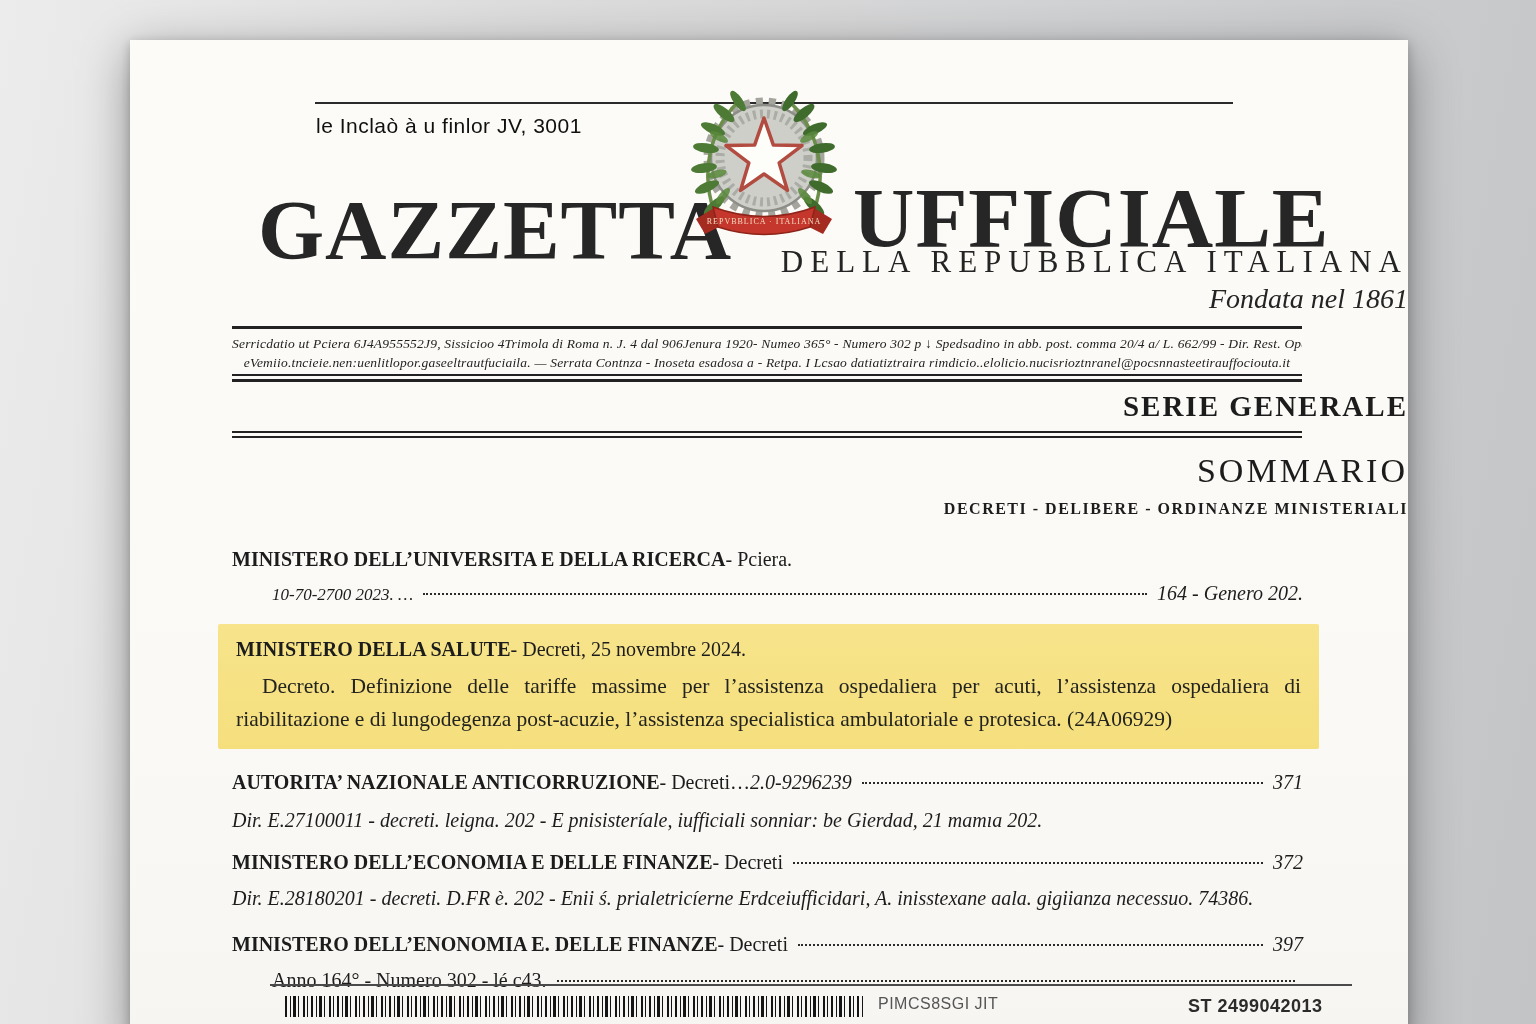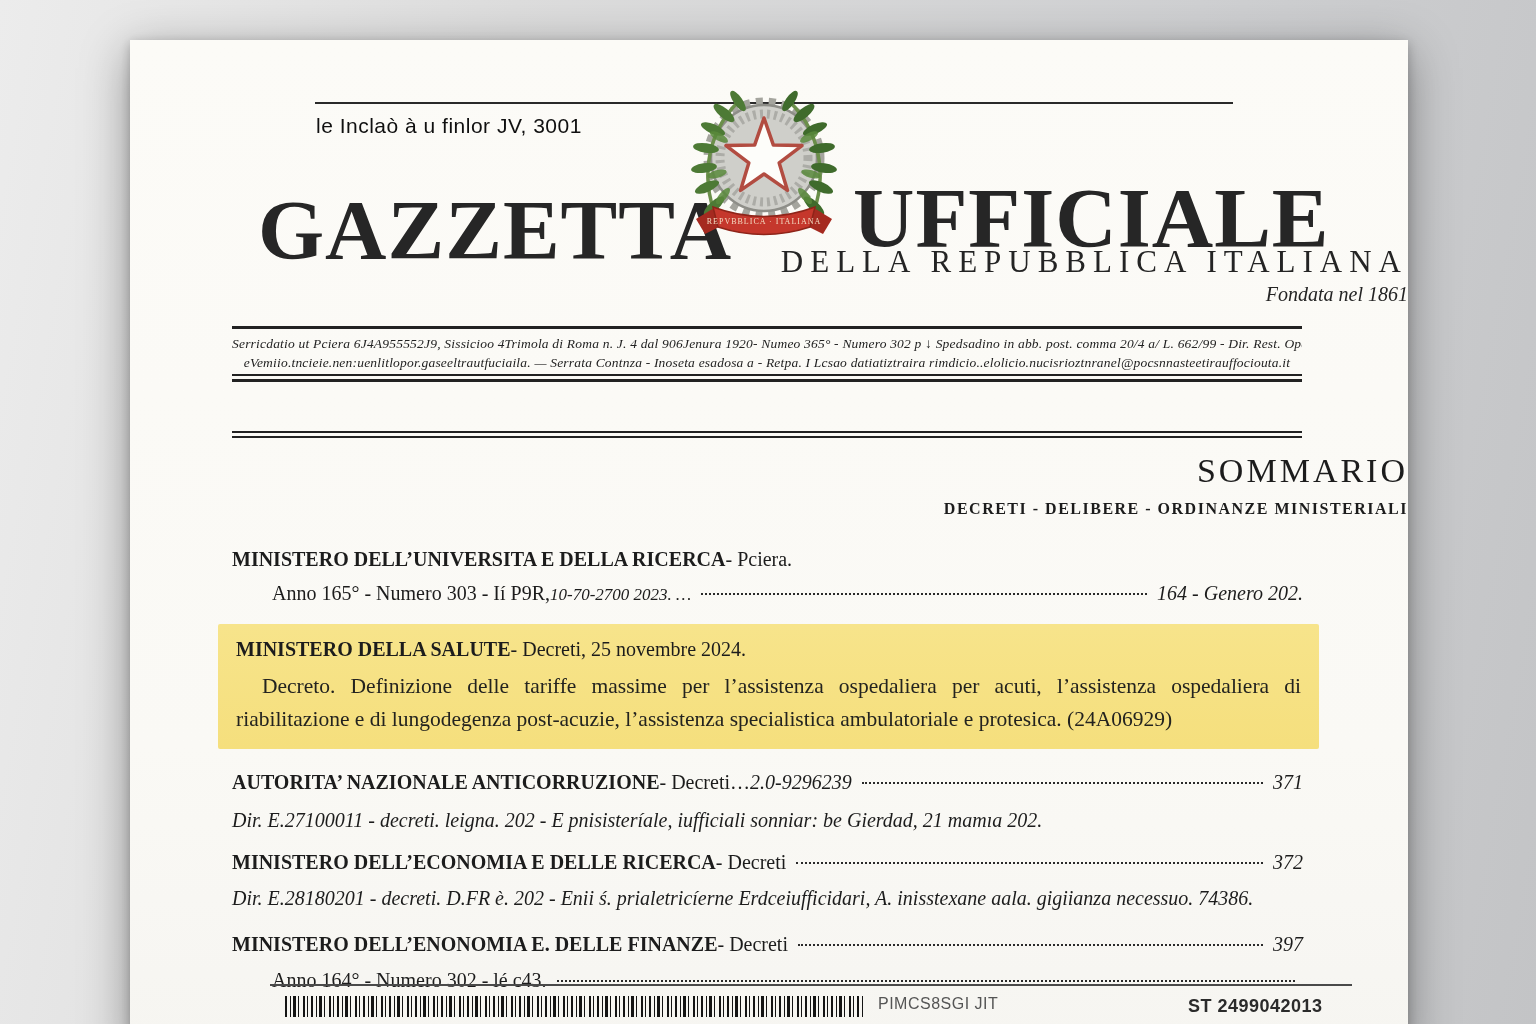--- a/index.html
+++ b/index.html
@@ -17,21 +17,21 @@
   .center { left:0; right:0; text-align:right;padding-left:16px; }
 
   
   .top-rule { left:185px; width:918px; top:62px; height:2px; background:#2a2a2a; }
   .issue-note { left:186px; top:74px; font-family:"Liberation Sans",sans-serif; font-size:21px; color:#101010; letter-spacing:.5px; }
   .masthead-word { font-size:85px; line-height:1; font-weight:bold; color:#262626; letter-spacing:1px; }
   .gazzetta { left:128px; top:136px;margin-top:12px; }
   .ufficiale { left:723px; top:136px; }
   .emblem-box { left:553px; top:34px; width:162px; height:172px; z-index:2; }
   .subtitle { top:204px; font-size:31px; letter-spacing:7px; color:#242424; }
-  .founded { top:243px; font-size:20px; font-style:italic; color:#242424; }
+  .founded { top:243px; font-size:28px; font-style:italic; color:#242424; }
 
   
   .band-rule-a { left:102px; width:1070px; top:286px; height:3px; background:#222; }
   .fineprint { left:102px; width:1070px; text-align:center; font-style:italic; font-size:13.5px; color:#222; letter-spacing:.2px; white-space:nowrap; overflow:hidden; }
   .fp1 { top:296px; }
   .fp2 { top:315px; }
   .band-rule-b { left:102px; width:1070px; top:334px; height:8px; border-top:2px solid #222; border-bottom:3px solid #222; }
 
   .serie { top:350px; font-size:29px; font-weight:bold; letter-spacing:2px; color:#1c1c1c; }
   .serie-rule { left:102px; width:1070px; top:391px; height:7px; border-top:2px solid #222; border-bottom:2px solid #222; }
@@ -136,32 +136,32 @@
   <div class="abs masthead-word ufficiale">UFFICIALE</div>
 
   <div class="abs center subtitle">DELLA REPUBBLICA ITALIANA</div>
   <div class="abs center founded">Fondata nel 1861</div>
 
   <div class="abs band-rule-a"></div>
   <div class="abs fineprint fp1">Serricdatio ut Pciera 6J4A955552J9, Sissicioo 4Trimola di Roma n. J. 4 dal 906Jenura 1920- Numeo 365° - Numero 302 p ↓ Spedsadino in abb. post. comma 20/4 a/ L. 662/99 - Dir. Rest. Operionzza</div>
   <div class="abs fineprint fp2">eVemiio.tncieie.nen:uenlitlopor.gaseeltrautfuciaila. — Serrata Contnza - Inoseta esadosa a - Retpa. I Lcsao datiatiztraira rimdicio..elolicio.nucisrioztnranel@pocsnnasteetirauffociouta.it</div>
   <div class="abs band-rule-b"></div>
 
+  <div class="abs center serie">SERIE GENERALE</div>
   <div class="abs serie-rule"></div>
   <div class="abs center sommario">SOMMARIO</div>
   <div class="abs center decreti-title">DECRETI - DELIBERE - ORDINANZE MINISTERIALI</div>
 
   <div class="abs toc">
 
     <div class="toc-row">
       <span class="b">MINISTERO DELL’UNIVERSITA E DELLA RICERCA</span>
         <span> - Pciera.</span>
     </div>
     <div class="toc-row indent mt8">
-      <span>Anno 165° - Numero 303 - Ií P9R, </span>
         <span class="it sm">10-70-2700 2023. …</span>
       <span class="leader"></span>
       <span class="pagenum">164 - Genero 202.</span>
     </div>
 
     <div class="highlight">
       <div class="toc-row">
         <span class="b">MINISTERO DELLA SALUTE</span>
           <span> - Decreti, 25 novembre 2024.</span>
       </div>
@@ -171,21 +171,21 @@
     <div class="toc-row mt20">
       <span class="b">AUTORITA’ NAZIONALE ANTICORRUZIONE</span>
         <span> - Decreti…</span>
         <span class="it">2.0-9296239</span>
       <span class="leader"></span>
       <span class="pagenum">371</span>
     </div>
     <div class="toc-row it mt12">Dir. E.27100011 - decreti. leigna. 202 - E pnisisteríale, iufficiali sonniar: be Gierdad, 21 mamıa 202.</div>
 
     <div class="toc-row mt16">
-      <span class="b">MINISTERO DELL’ECONOMIA E DELLE RICERCA</span>
+      <span class="b">MINISTERO DELL’ECONOMIA E DELLE FINANZE</span>
         <span> - Decreti</span>
       <span class="leader"></span>
       <span class="pagenum">372</span>
     </div>
     <div class="toc-row it mt10">Dir. E.28180201 - decreti. D.FR è. 202 - Enii ś. prialetricíerne Erdceiufficidari, A. inisstexane aala. gigiianza necessuo. 74386.</div>
 
     <div class="toc-row mt20">
       <span class="b">MINISTERO DELL’ENONOMIA E. DELLE FINANZE</span>
         <span> - Decreti</span>
       <span class="leader"></span>

